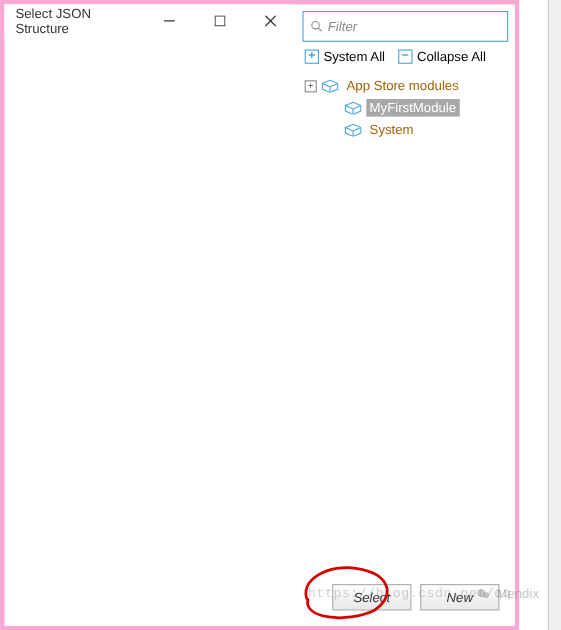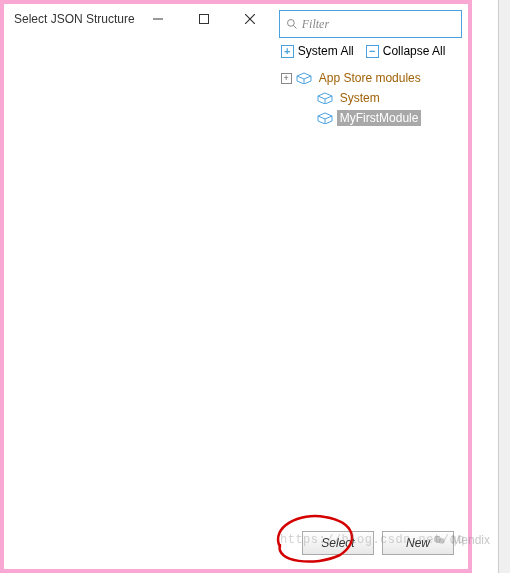--- a/index.html
+++ b/index.html
@@ -6,21 +6,21 @@
     body { font-family: "Segoe UI", Tahoma, sans-serif; font-size: 12px; background: #fff; width: 510px; height: 573px; overflow: hidden; position: relative; }
     .window { border: 4px solid #f9a8d4; width: 472px; height: 573px; display: flex; flex-direction: row; background: #fff; }
     .titlebar { display: flex; align-items: center; justify-content: space-between; height: 30px; padding: 0 0 0 10px; background: #fff; }
     .titlebar-title { font-size: 12px; color: #333; }
     .titlebar-controls { display: flex; }
     .titlebar-btn { width: 46px; height: 30px; display: flex; align-items: center; justify-content: center; color: #333; }
     .titlebar-btn svg { width: 10px; height: 10px; }
     .content { flex: 1; display: flex; flex-direction: column; padding: 6px; }
     .filter-wrap { border: 1px solid #4aa3df; height: 28px; display: flex; align-items: center; padding: 0 6px; gap: 4px; }
     .filter-wrap svg { width: 12px; height: 12px; flex-shrink: 0; }
-    .filter-input { flex: 1; border: none; outline: none; font-family: Liberation Serif, serif; font-size: 12px; color: #0f172a; font-style: italic; }
+    .filter-input { flex: 1; border: none; outline: none; font-family: Liberation Sans, sans-serif; font-size: 12px; color: #0f172a; font-style: italic; }
     .filter-input::placeholder { color: #888; font-style: italic; }
     .toolbar { display: flex; gap: 12px; padding: 6px 2px; align-items: center; }
     .toolbar-btn { display: flex; align-items: center; gap: 4px; cursor: pointer; }
     .sq-icon { width: 13px; height: 13px; border: 1px solid #4aa3df; display: flex; align-items: center; justify-content: center; font-size: 11px; line-height: 1; color: #4aa3df; font-weight: bold; }
     .tree { flex: 1; padding: 4px 0; overflow: auto; }
     .tree-row { display: flex; align-items: center; height: 20px; gap: 4px; }
     .tree-toggle { width: 11px; height: 11px; border: 1px solid #888; display: flex; align-items: center; justify-content: center; font-size: 9px; line-height: 1; color: #555; margin-left: 2px; flex-shrink: 0; }
     .tree-spacer { width: 15px; flex-shrink: 0; }
     .pkg-icon { width: 16px; height: 12px; flex-shrink: 0; }
     .tree-label { color: #a16207; padding: 1px 3px; }
@@ -87,30 +87,30 @@
           </svg>
         <span class="tree-label">App Store modules</span>
       </div>
       <div class="tree-row">
         <span class="tree-spacer"></span>
         <span class="tree-spacer"></span>
         <svg class="pkg-icon" viewBox="0 0 16 12">
             <path d="M1 4 L8 1 L15 4 L15 9 L8 12 L1 9 Z" fill="none" stroke="#4aa3df" stroke-width="1"></path>
             <path d="M1 4 L8 7 L15 4 M8 7 L8 12" fill="none" stroke="#4aa3df" stroke-width="1"></path>
           </svg>
-        <span class="tree-label">System</span>
+        <span class="tree-label selected">MyFirstModule</span>
       </div>
       <div class="tree-row">
         <span class="tree-spacer"></span>
         <span class="tree-spacer"></span>
         <svg class="pkg-icon" viewBox="0 0 16 12">
             <path d="M1 4 L8 1 L15 4 L15 9 L8 12 L1 9 Z" fill="none" stroke="#4aa3df" stroke-width="1"></path>
             <path d="M1 4 L8 7 L15 4 M8 7 L8 12" fill="none" stroke="#4aa3df" stroke-width="1"></path>
           </svg>
-        <span class="tree-label selected">MyFirstModule</span>
+        <span class="tree-label">System</span>
       </div>
     </div>
 
     <div class="footer">
       <div class="btn">
           <span>Select</span>
         </div>
       <div class="btn">
           <span>New</span>
         </div>

